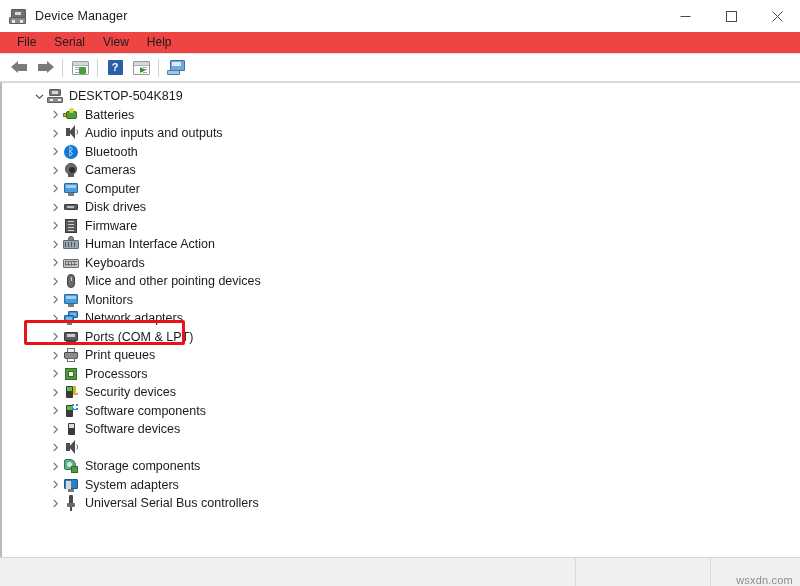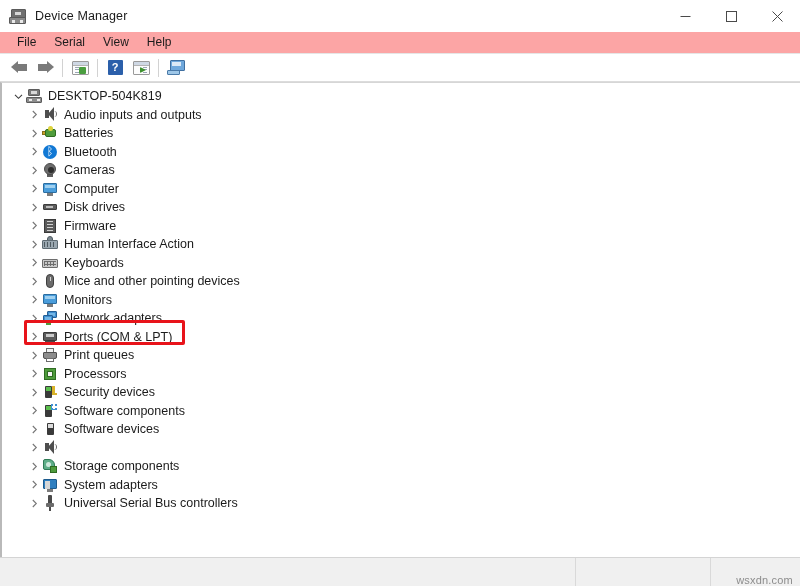--- a/index.html
+++ b/index.html
@@ -55,21 +55,21 @@
   }
   .wc{
     width:46px;height:32px;display:flex;align-items:center;justify-content:center;
     color:#4a4a4a;
   }
   .wc svg{display:block;}
 
   
   .menubar{
     height:21px;flex:0 0 21px;
-    background:#fca5a5;
+    background:#ef4444;
     display:flex;align-items:center;
     padding-left:8px;
     border-bottom:1px solid #e6e6e6;
   }
   .menu-item{
     font-size:12px;color:#1b1b1b;
     padding:0 9px;height:21px;line-height:21px;
   }
 
   
@@ -144,21 +144,21 @@
   
   .content{
     flex:1 1 auto;
     background:#ffffff;
     border-top:1px solid #d6d6d6;
     border-left:2px solid #b9b9b9;
     position:relative;
     overflow:hidden;
   }
   .tree{
-    position:absolute;left:0;top:4px;right:0;bottom:0;
+    position:absolute;left:0;top:4px;right:0;bottom:0;padding-left:21px;
   }
   .row{
     height:18.5px;display:flex;align-items:center;
     font-size:12.5px;color:#1b1b1b;white-space:nowrap;
     position:relative;
   }
   .row .chev{
     width:16px;height:18px;flex:0 0 16px;display:flex;align-items:center;justify-content:center;
     color:#767676;
   }
@@ -400,43 +400,43 @@
         <span class="lbl">DESKTOP-504K819</span>
       </div>
 
       <div class="row indent-1">
         <span class="chev">
           <svg width="9" height="9" viewBox="0 0 9 9">
               <polyline points="2.8,1 6.3,4.5 2.8,8" fill="none" stroke="#767676" stroke-width="1.1"></polyline>
             </svg>
         </span>
         <span class="ico">
+          <span class="mini i-batt">
+              <span class="cap"></span>
+              <span class="body"></span>
+              <span class="spark"></span>
+            </span>
+        </span>
+        <span class="lbl">Batteries</span>
+      </div>
+
+      <div class="row indent-1">
+        <span class="chev">
+          <svg width="9" height="9" viewBox="0 0 9 9">
+              <polyline points="2.8,1 6.3,4.5 2.8,8" fill="none" stroke="#767676" stroke-width="1.1"></polyline>
+            </svg>
+        </span>
+        <span class="ico">
           <span class="mini i-speaker">
               <span class="c"></span>
               <span class="t"></span>
               <span class="w"></span>
             </span>
         </span>
         <span class="lbl">Audio inputs and outputs</span>
-      </div>
-
-      <div class="row indent-1">
-        <span class="chev">
-          <svg width="9" height="9" viewBox="0 0 9 9">
-              <polyline points="2.8,1 6.3,4.5 2.8,8" fill="none" stroke="#767676" stroke-width="1.1"></polyline>
-            </svg>
-        </span>
-        <span class="ico">
-          <span class="mini i-batt">
-              <span class="cap"></span>
-              <span class="body"></span>
-              <span class="spark"></span>
-            </span>
-        </span>
-        <span class="lbl">Batteries</span>
       </div>
 
       <div class="row indent-1">
         <span class="chev">
           <svg width="9" height="9" viewBox="0 0 9 9">
               <polyline points="2.8,1 6.3,4.5 2.8,8" fill="none" stroke="#767676" stroke-width="1.1"></polyline>
             </svg>
         </span>
         <span class="ico">
           <span class="mini">

